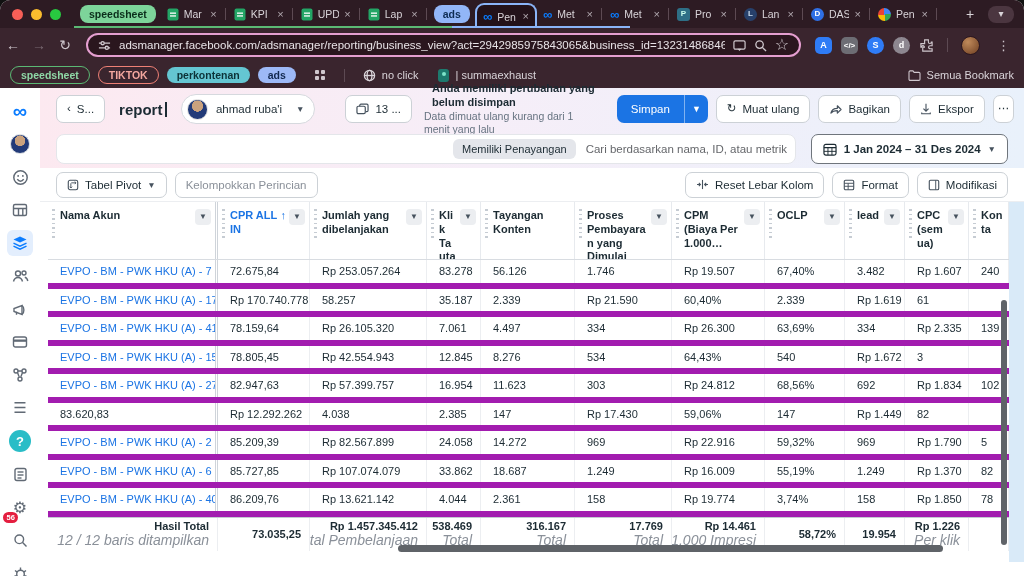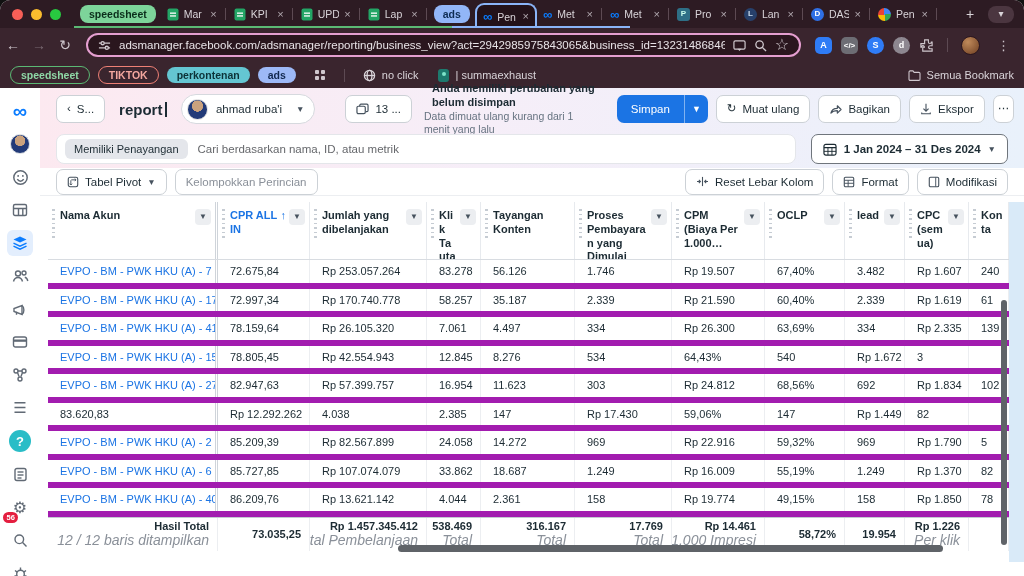--- a/index.html
+++ b/index.html
@@ -69,26 +69,26 @@
   .msg{display:flex;flex-direction:column;justify-content:center;margin-left:4px;line-height:1.3;}
   .msg .m1{font-size:11px;font-weight:700;color:#1c2b33;margin-left:8px;}
   .msg .m2{font-size:10.5px;color:#667380;}
   .savegrp{display:flex;margin-left:8px;}
   .save{background:#1b74e4;color:#fff;border:none;border-radius:7px 0 0 7px;height:28px;padding:0 14px;font-size:11.5px;display:flex;align-items:center;}
   .savecaret{background:#1b74e4;color:#fff;border-left:1px solid rgba(255,255,255,.45);border-radius:0 7px 7px 0;width:24px;display:flex;align-items:center;justify-content:center;font-size:9px;}
   .morebtn{width:30px;justify-content:center;padding:0;}
   .caret{font-size:8.5px;color:#46525e;}
 
   .filterrow{height:38px;display:flex;align-items:center;padding:0 16px;gap:10px;}
-  .searchbox{flex:1;height:30px;background:#fff;border:1px solid #e4e6ea;border-radius:8px;display:flex;align-items:center;padding:0 8px;gap:10px;max-width:740px;}
+  .searchbox{flex:1;height:30px;background:#fff;border:1px solid #e4e6ea;border-radius:8px;display:flex;align-items:center;padding:0 8px;gap:10px;max-width:740px;justify-content:flex-end;}
   .chip{background:#e4e6eb;border-radius:6px;font-size:11px;color:#1c2b33;padding:4px 9px;white-space:nowrap;}
   .ph{font-size:11.5px;color:#65676b;white-space:nowrap;}
   .datebtn{margin-left:auto;display:flex;align-items:center;gap:7px;background:#fff;border:1px solid #6f757c;border-radius:7px;height:30px;padding:0 11px;font-size:11.5px;font-weight:600;color:#1c2b33;white-space:nowrap;justify-content:space-between;}
 
-  .viewbar{height:28px;background:#fff;display:flex;align-items:center;padding:0 16px;gap:8px;border-bottom:1px solid #eceef1;justify-content:flex-end;}
+  .viewbar{height:34px;background:#fff;display:flex;align-items:center;padding:0 16px;gap:8px;border-bottom:1px solid #eceef1;justify-content:flex-end;}
   .vbtn{display:inline-flex;align-items:center;gap:6px;background:#fff;border:1px solid #ccd1d6;border-radius:7px;height:26px;padding:0 10px;font-size:11.5px;color:#1c2b33;white-space:nowrap;}
   .vbtn.dim{color:#8a9099;}
   .vright{margin-left:auto;display:flex;gap:8px;}
 
   
   .tablewrap{position:absolute;left:8px;top:114px;right:15px;bottom:18px;background:#fff;overflow:hidden;}
   .grid{display:grid;grid-template-columns:170px 92px 117px 54px 94px 97px 93px 80px 60px 64px 1fr;}
   .thead{border-bottom:1px solid #d8dce1;height:58px;}
   .hcell{display:flex;align-items:flex-start;gap:3px;padding:7px 4px 4px 4px;border-right:1px solid #e7eaee;font-size:11px;font-weight:700;color:#1c2b33;line-height:1.25;overflow:hidden;}
   .hcell .hdots{width:3px;align-self:stretch;background-image:repeating-linear-gradient(#c6ccd3 0 1.5px,transparent 1.5px 4.5px);margin-right:2px;flex:none;max-height:30px;}
@@ -612,21 +612,20 @@
               <div class="tcell">56.126</div>
               <div class="tcell">1.746</div>
               <div class="tcell">Rp 19.507</div>
               <div class="tcell">67,40%</div>
               <div class="tcell">3.482</div>
               <div class="tcell">Rp 1.607</div>
               <div class="tcell">240</div>
             </div>
             <div class="trow grid">
               <div class="tcell link">EVPO - BM - PWK HKU (A) - 17</div>
-              <div class="tcell">72.997,34</div>
               <div class="tcell">Rp 170.740.778</div>
               <div class="tcell">58.257</div>
               <div class="tcell">35.187</div>
               <div class="tcell">2.339</div>
               <div class="tcell">Rp 21.590</div>
               <div class="tcell">60,40%</div>
               <div class="tcell">2.339</div>
               <div class="tcell">Rp 1.619</div>
               <div class="tcell">61</div>
             </div>
@@ -707,21 +706,21 @@
               <div class="tcell">82</div>
             </div>
             <div class="trow grid">
               <div class="tcell link">EVPO - BM - PWK HKU (A) - 40</div>
               <div class="tcell">86.209,76</div>
               <div class="tcell">Rp 13.621.142</div>
               <div class="tcell">4.044</div>
               <div class="tcell">2.361</div>
               <div class="tcell">158</div>
               <div class="tcell">Rp 19.774</div>
-              <div class="tcell">49,15%</div>
+              <div class="tcell">3,74%</div>
               <div class="tcell">158</div>
               <div class="tcell">Rp 1.850</div>
               <div class="tcell">78</div>
             </div>
           </div>
         <div class="tfoot grid">
             <div class="fcell first">
               <span class="fval">Hasil Total</span>
               <span class="fsub">12 / 12 baris ditampilkan</span>
             </div>

